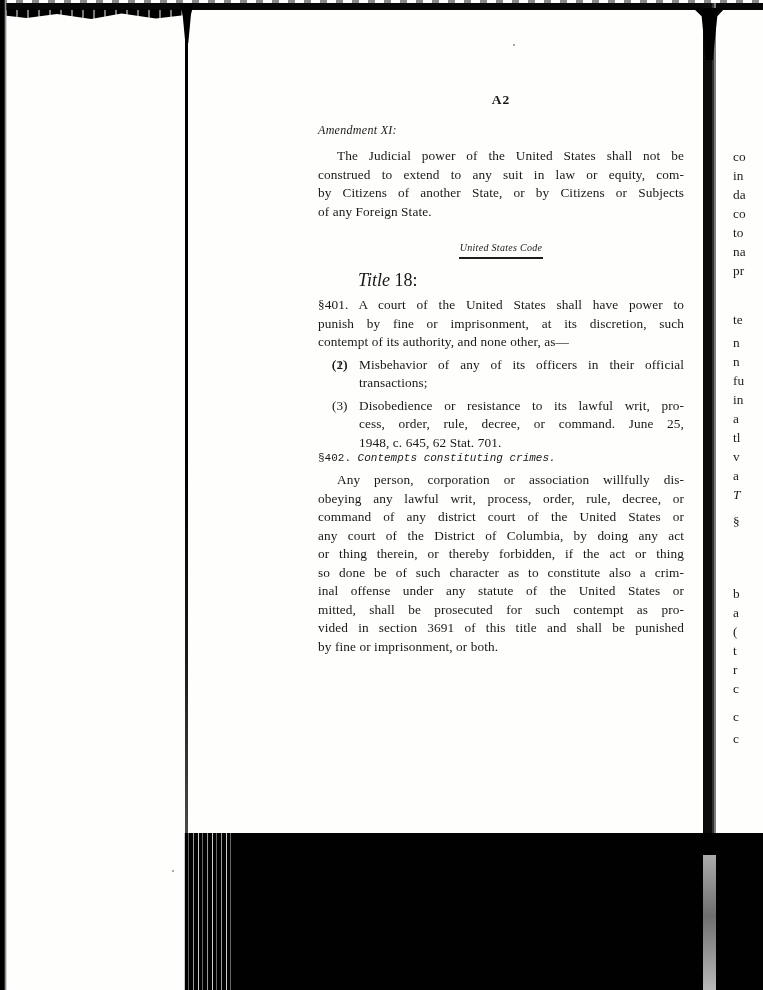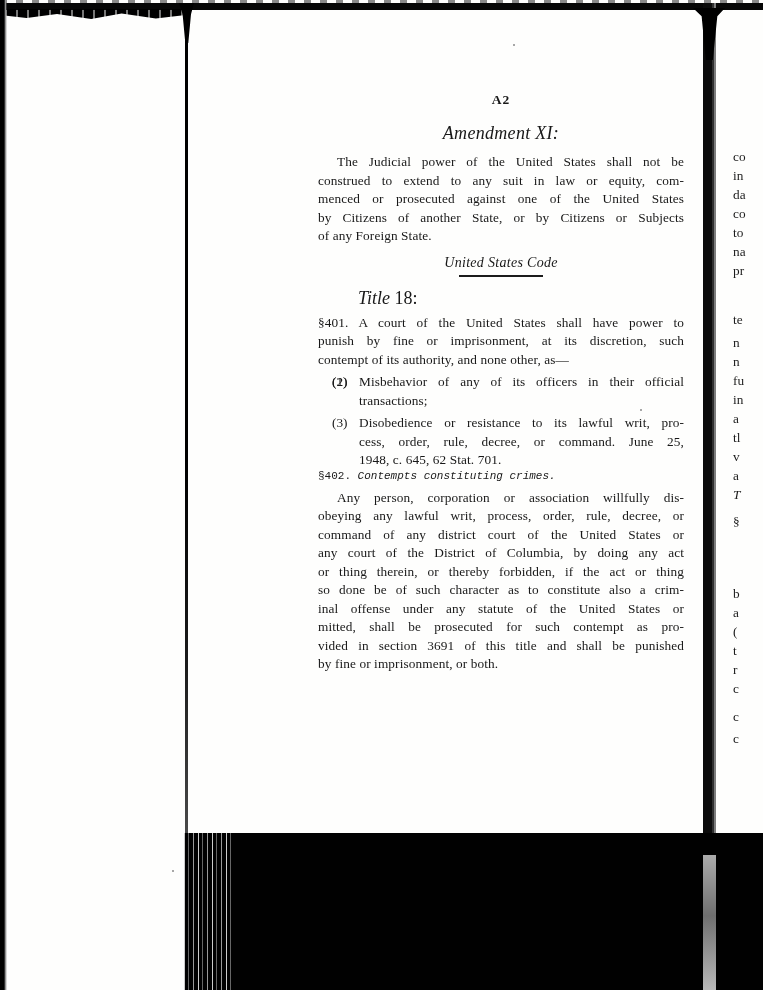--- a/index.html
+++ b/index.html
@@ -33,24 +33,24 @@
   .bottom-block .gray-streak { position:absolute; left:519px; top:22px; width:13px; height:135px;
     background:linear-gradient(180deg, rgba(190,190,190,.9), rgba(130,130,130,.85) 45%, rgba(205,205,205,.9)); }
   .speck { position:absolute; background:#8a8a8a; width:2px; height:2px; border-radius:50%; }
 
   
   .text-col { position:absolute; left:318px; top:92px; width:366px; color:#181818; }
   .tline { text-align:justify; text-align-last:justify; line-height:18.5px;
     font-size:13.3px; letter-spacing:.1px; }
   .tline.last { text-align-last:left; }
   .page-number { text-align:center; font-size:13.5px; font-weight:bold; letter-spacing:1px; }
-  .amendment-heading { margin-top:15px; font-size:18px; font-style:italic; letter-spacing:.3px;text-align:center; }
+  .amendment-heading { margin-top:15px; font-size:12px; font-style:italic; letter-spacing:.3px; }
   .para { margin-top:9px; }
   .para.indented .tline:first-child { text-indent:19px; }
-  .usc-heading { margin-top:9px; text-align:center; font-style:italic; font-size:14px; letter-spacing:.3px; }
+  .usc-heading { margin-top:21px; text-align:center; font-style:italic; font-size:10px; letter-spacing:.3px; }
   .usc-rule { width:84px; height:0; border-top:2px solid #1c1c1c; margin:4px auto 0; }
   .title-heading { margin-top:11px; font-size:18px;margin-left:40px; }
   .it { font-style:italic; }
   .s401 { margin-top:5px; }
   .clist { margin-top:4px; }
   .list-item { position:relative; margin-top:4px; padding-left:41px; }
   .list-item .marker { position:absolute; left:14px; top:0; font-size:13.3px; line-height:18.5px; }
   .s402-heading { font-size:11px;font-family:Liberation Mono, monospace; }
   .s402-para { margin-top:7px; }
 
@@ -76,21 +76,20 @@
   <div class="speck" style="left:172px; top:870px;"></div>
 
   <div class="text-col">
     <div class="page-number">A2</div>
 
     <div class="amendment-heading">Amendment XI:</div>
 
     <div class="para indented">
         <div class="tline">The Judicial power of the United States shall not be</div>
         <div class="tline">construed to extend to any suit in law or equity, com-</div>
-        <div class="tline">menced or prosecuted against one of the United States</div>
         <div class="tline">by Citizens of another State, or by Citizens or Subjects</div>
         <div class="tline last">of any Foreign State.</div>
       </div>
 
     <div class="usc-heading">United States Code</div>
     <div class="usc-rule"></div>
 
     <div class="title-heading"><span class="it">Title</span><span> 18:</span></div>
 
     <div class="para s401">

